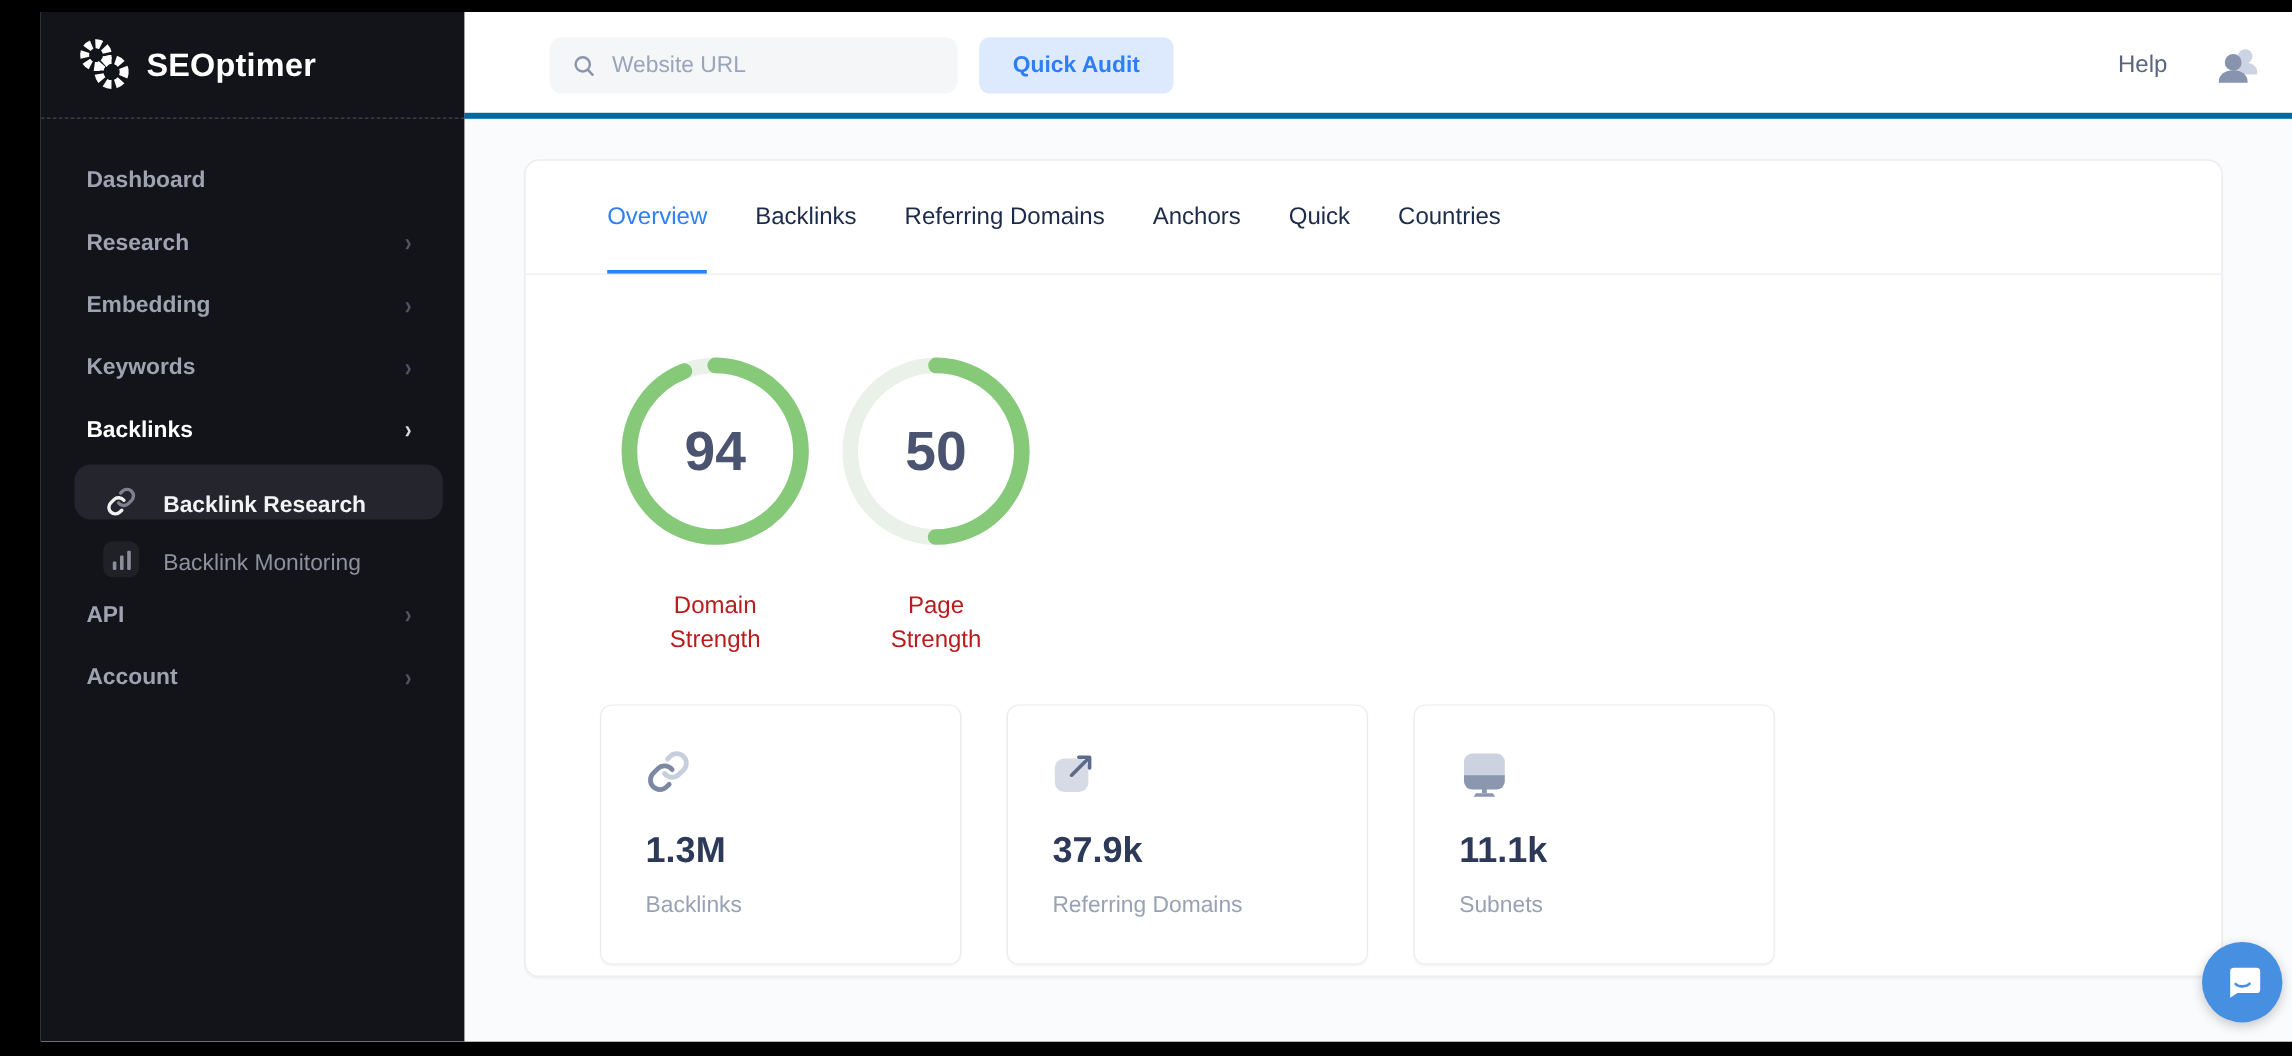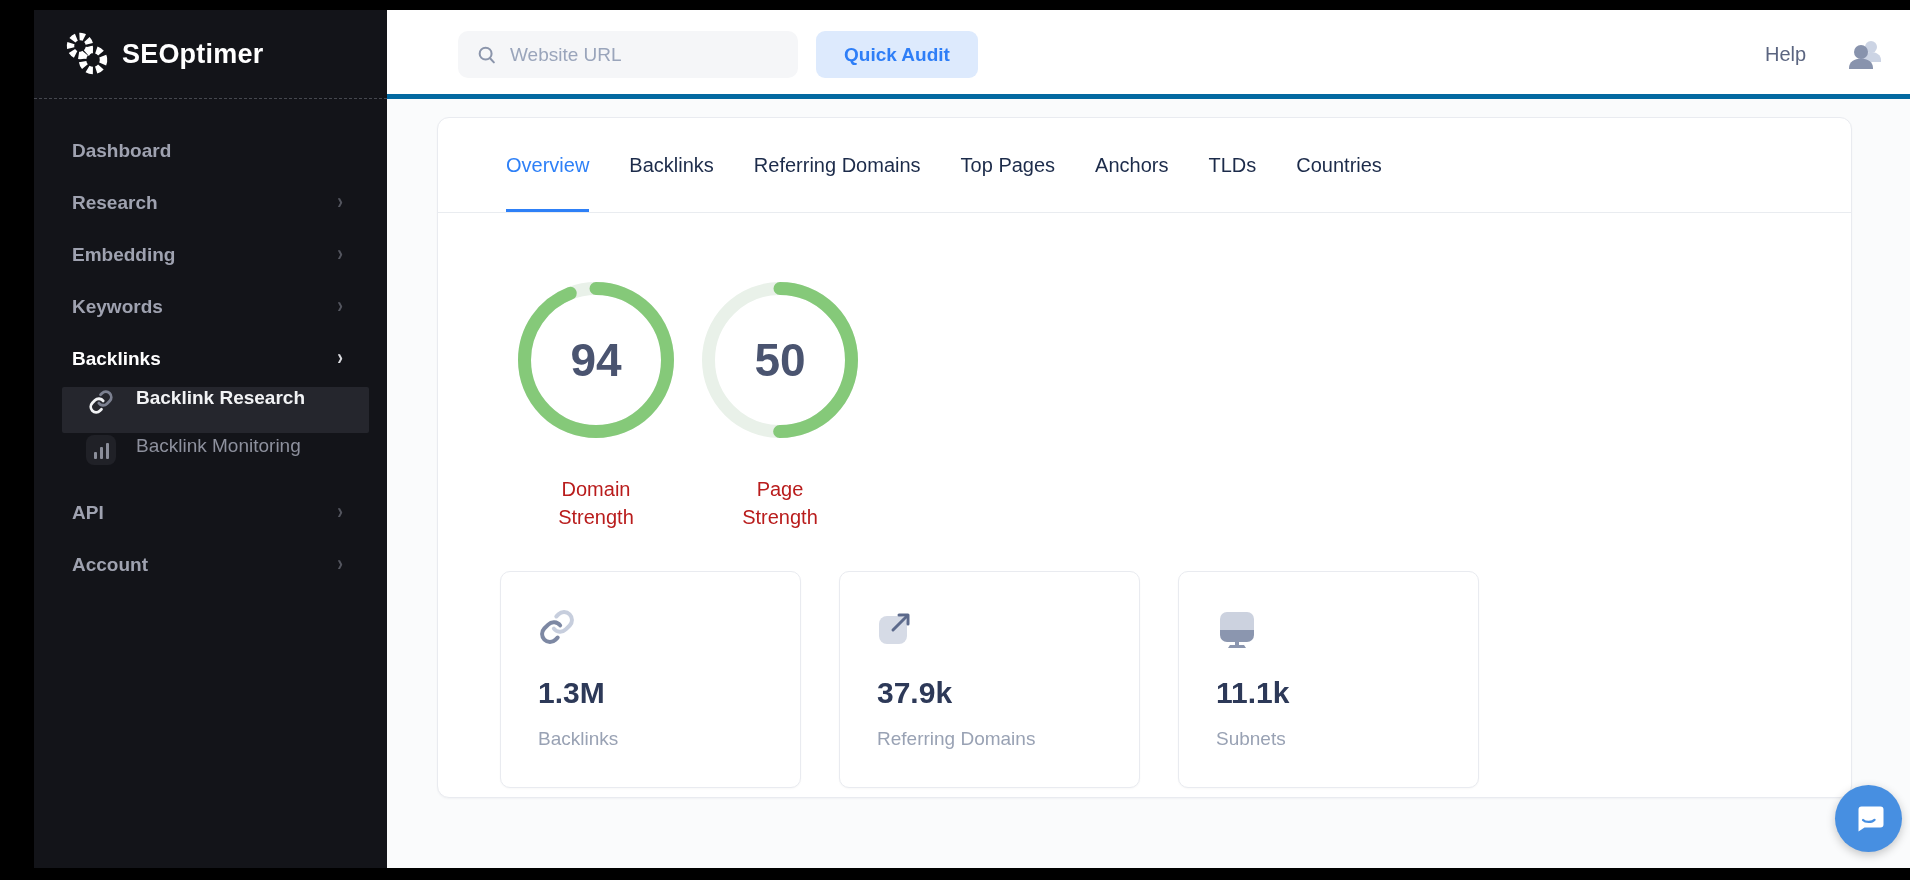--- a/index.html
+++ b/index.html
@@ -13,22 +13,22 @@
   .logo-icon { width:46px; height:46px; margin-right:12px; }
   .logo-text { color:#ffffff; font-size:27px; font-weight:700; letter-spacing:.2px; }
   .nav { padding-top:26px; }
   .nav-item { height:52px; display:flex; align-items:center; justify-content:space-between;
               padding:0 44px 0 38px; cursor:pointer; }
   .nav-item .label { color:#9fa2b0; font-size:19px; font-weight:600; }
   .nav-item .chev { color:#53555e; font-size:17px; font-weight:700; transform:scaleY(1.25); }
   .nav-item.active .label { color:#ffffff; font-weight:700; }
   .nav-item.active .chev { color:#d9dade; }
   .subnav { margin:2px 0 0 0; }
-  .subnav-item { height:46px; margin:2px 18px 2px 28px; display:flex; align-items:flex-start;
-                 border-radius:2px; padding-left:24px; cursor:pointer; }
+  .subnav-item { height:46px; margin:2px 18px 2px 28px; display:flex; align-items:flex-end;
+                 border-radius:14px; padding-left:24px; cursor:pointer; }
   .subnav-item.active { background:#25262d; }
   .subnav-item .sicon { width:30px; height:30px; margin-right:20px; flex:0 0 auto; display:flex; align-items:center; justify-content:center; }
   .subnav-item .slabel { font-size:19px; }
   .subnav-item.active .slabel { color:#f2f3f5; font-weight:700; }
   .subnav-item:not(.active) .slabel { color:#8d909d; font-weight:500; }
   .mon-box { width:30px; height:30px; border-radius:8px; background:#202127; display:flex; align-items:flex-end; justify-content:center; gap:3px; padding-bottom:6px; }
   .mon-box i { display:block; width:3px; background:#8b8e9a; border-radius:1px; }
 
   
   .header { position:absolute; left:353px; right:0; top:0; height:89px; background:#ffffff;
@@ -41,21 +41,21 @@
   .search-box input::placeholder { color:#9aa5bb; }
   .quick-audit { position:absolute; left:429px; top:21px; height:47px; padding:0 28px; border:none;
                  background:#ddeafd; color:#2e7ef7; font-size:19px; font-weight:600; border-radius:9px;
                  font-family:inherit; cursor:pointer; }
   .help-link { position:absolute; left:1378px; top:0; height:89px; display:flex; align-items:center;
                color:#5b6580; font-size:20px; cursor:pointer; }
   .avatar-btn { position:absolute; left:1458px; top:24px; width:42px; height:42px; cursor:pointer; }
 
   
   .main { position:absolute; left:353px; right:0; top:90px; bottom:0; background:#fafbfc; }
-  .content-card { position:absolute; left:50px; top:17px; width:1415px; height:681px; background:#ffffff;
+  .content-card { position:absolute; left:50px; top:33px; width:1415px; height:681px; background:#ffffff;
                   border:1px solid #e9ebf0; border-radius:12px; box-shadow:0 1px 2px rgba(16,24,40,.04); }
   .tabbar { height:95px; border-bottom:1px solid #e9ecf0; display:flex; align-items:stretch; gap:40px;
             padding:0 40px 0 68px; }
   .tab { display:flex; align-items:center; font-size:20px; color:#1c2b4a; font-weight:500;
          border-bottom:3px solid transparent; padding-top:3px; cursor:pointer; white-space:nowrap; }
   .tab.active { color:#2e80f7; border-bottom-color:#2e80f7; }
 
   .gauges-row { display:flex; gap:26px; padding:68px 0 0 79px; }
   .gauge-block { width:158px; display:flex; flex-direction:column; align-items:center; }
   .gauge-wrap { position:relative; width:158px; height:158px; }
@@ -166,23 +166,22 @@
     </div>
   </header>
 
   <main class="main">
     <section class="content-card">
 
       <div class="tabbar">
         <div class="tab active">Overview</div>
         <div class="tab">Backlinks</div>
         <div class="tab">Referring Domains</div>
-        <div class="tab">Top Pages</div>
         <div class="tab">Anchors</div>
-        <div class="tab">TLDs</div>
+        <div class="tab">Quick</div>
         <div class="tab">Countries</div>
       </div>
 
       <div class="gauges-row">
         <div class="gauge-block">
           <div class="gauge-wrap">
             <svg viewBox="0 0 158 158">
               <circle cx="79" cy="79" r="71.5" fill="none" stroke="#e9f1e9" stroke-width="13"></circle>
               <circle class="gauge-arc" cx="79" cy="79" r="71.5" fill="none" stroke="#85c979" stroke-width="13" stroke-linecap="round" transform="rotate(-90 79 79)" stroke-dasharray="422.29288449553997 449.2477494633404"></circle>
             </svg>

